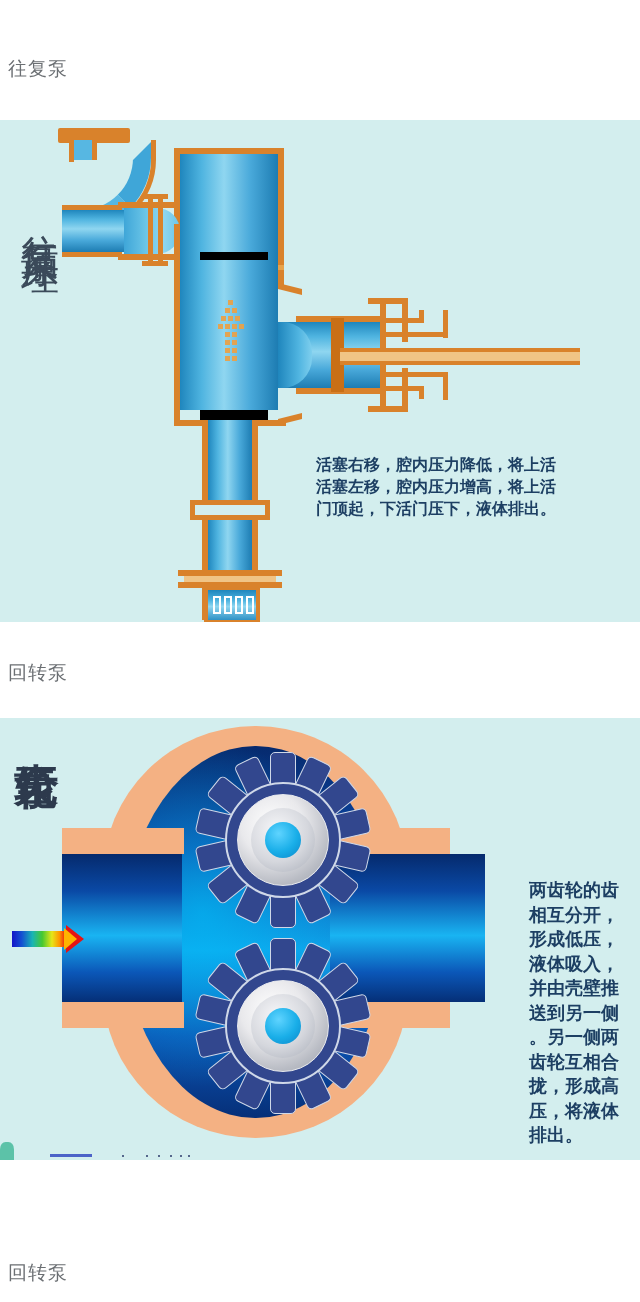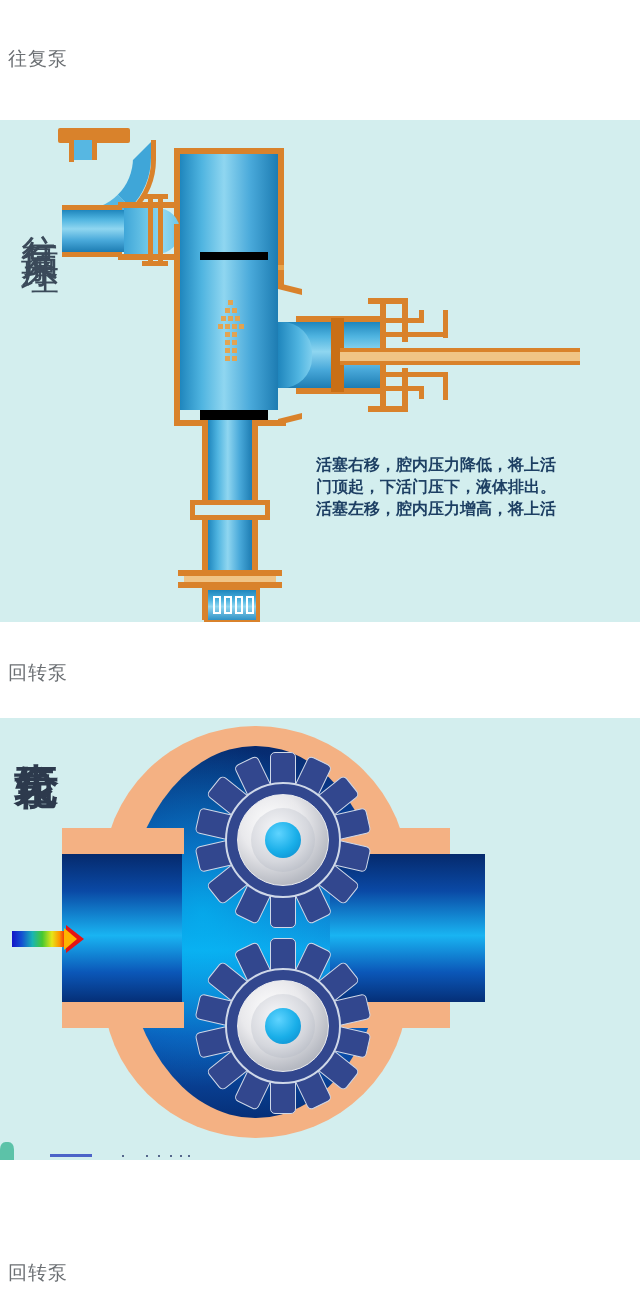--- a/index.html
+++ b/index.html
@@ -196,21 +196,21 @@
     position: absolute;
     border: 2px solid #ffffff;
     box-sizing: border-box;
   }
 </style>
 </head>
 <body>
 
 <div class="page">
 
-  <div class="caption" style="top:44px;">往复泵</div>
+  <div class="caption" style="top:54px;">往复泵</div>
 
   <div class="figure" id="fig-reciprocating">
 
     <div class="vtitle" id="vt-recip">往复泵原理</div>
 
     <div class="rp cu" style="left:58px; top:8px; width:72px; height:15px; border-radius:2px;"></div>
 
     <div class="rp" style="left:64px; top:20px; width:92px; height:92px;
          border:5px solid #d9822b; border-top:none; border-left:none;
          border-radius:0 0 72px 0; box-sizing:border-box;"></div>
@@ -337,22 +337,22 @@
     <div class="rp cu" style="left:204px; top:468px; width:56px; height:34px;"></div>
     <div class="rp" style="left:208px; top:470px; width:48px; height:30px;
          background:linear-gradient(180deg,#1f86bd 0%, #4fb4e0 35%, #8fd6f0 55%, #2f92c6 100%);"></div>
     <div class="tofu-box" style="left:213px; top:476px; width:8px; height:18px;"></div>
     <div class="tofu-box" style="left:224px; top:476px; width:8px; height:18px;"></div>
     <div class="tofu-box" style="left:235px; top:476px; width:8px; height:18px;"></div>
     <div class="tofu-box" style="left:246px; top:476px; width:8px; height:18px;"></div>
 
     <div class="note" id="note-recip">
       <div>活塞右移，腔内压力降低，将上活</div>
+      <div>活塞左移，腔内压力增高，将上活</div>
       <div>门顶起，下活门压下，液体排出。</div>
-      <div>活塞左移，腔内压力增高，将上活</div>
     </div>
   </div>
 
   <div class="caption" style="top:658px;">回转泵</div>
 
   <div class="figure" id="fig-gear">
 
     <div class="vtitle" id="vt-gear">齿轮泵</div>
 
     <div class="gp casing" style="left:103px; top:8px; width:305px; height:412px; border-radius:152px/150px;"></div>
@@ -413,20 +413,33 @@
       <div class="gear-body" style="left:22px; top:22px; width:116px; height:116px;"></div>
       <div class="hub-outer" style="left:34px; top:34px; width:92px; height:92px;"></div>
       <div class="hub-ring" style="left:48px; top:48px; width:64px; height:64px;"></div>
       <div class="hub-core" style="left:62px; top:62px; width:36px; height:36px;"></div>
     </div>
 
     <div class="arrow-shaft" style="left:12px; top:213px; width:54px; height:16px;"></div>
     <div class="arrow-head" style="left:66px; top:207px;"></div>
     <div class="arrow-head-in" style="left:64px; top:210px;"></div>
 
+    <div class="note" id="note-gear">
+      <div>两齿轮的齿</div>
+      <div>相互分开，</div>
+      <div>形成低压，</div>
+      <div>液体吸入，</div>
+      <div>并由壳壁推</div>
+      <div>送到另一侧</div>
+      <div>。另一侧两</div>
+      <div>齿轮互相合</div>
+      <div>拢，形成高</div>
+      <div>压，将液体</div>
+      <div>排出。</div>
+    </div>
 
     <div class="stray-green" style="left:0px; top:424px; width:14px; height:18px;"></div>
     <div class="stray-line" style="left:50px; top:436px; width:42px; height:3px;"></div>
     <div class="stray-dot" style="left:122px; top:437px;"></div>
     <div class="stray-dot" style="left:146px; top:437px;"></div>
     <div class="stray-dot" style="left:158px; top:437px;"></div>
     <div class="stray-dot" style="left:170px; top:437px;"></div>
     <div class="stray-dot" style="left:180px; top:437px;"></div>
     <div class="stray-dot" style="left:188px; top:437px;"></div>
   </div>

